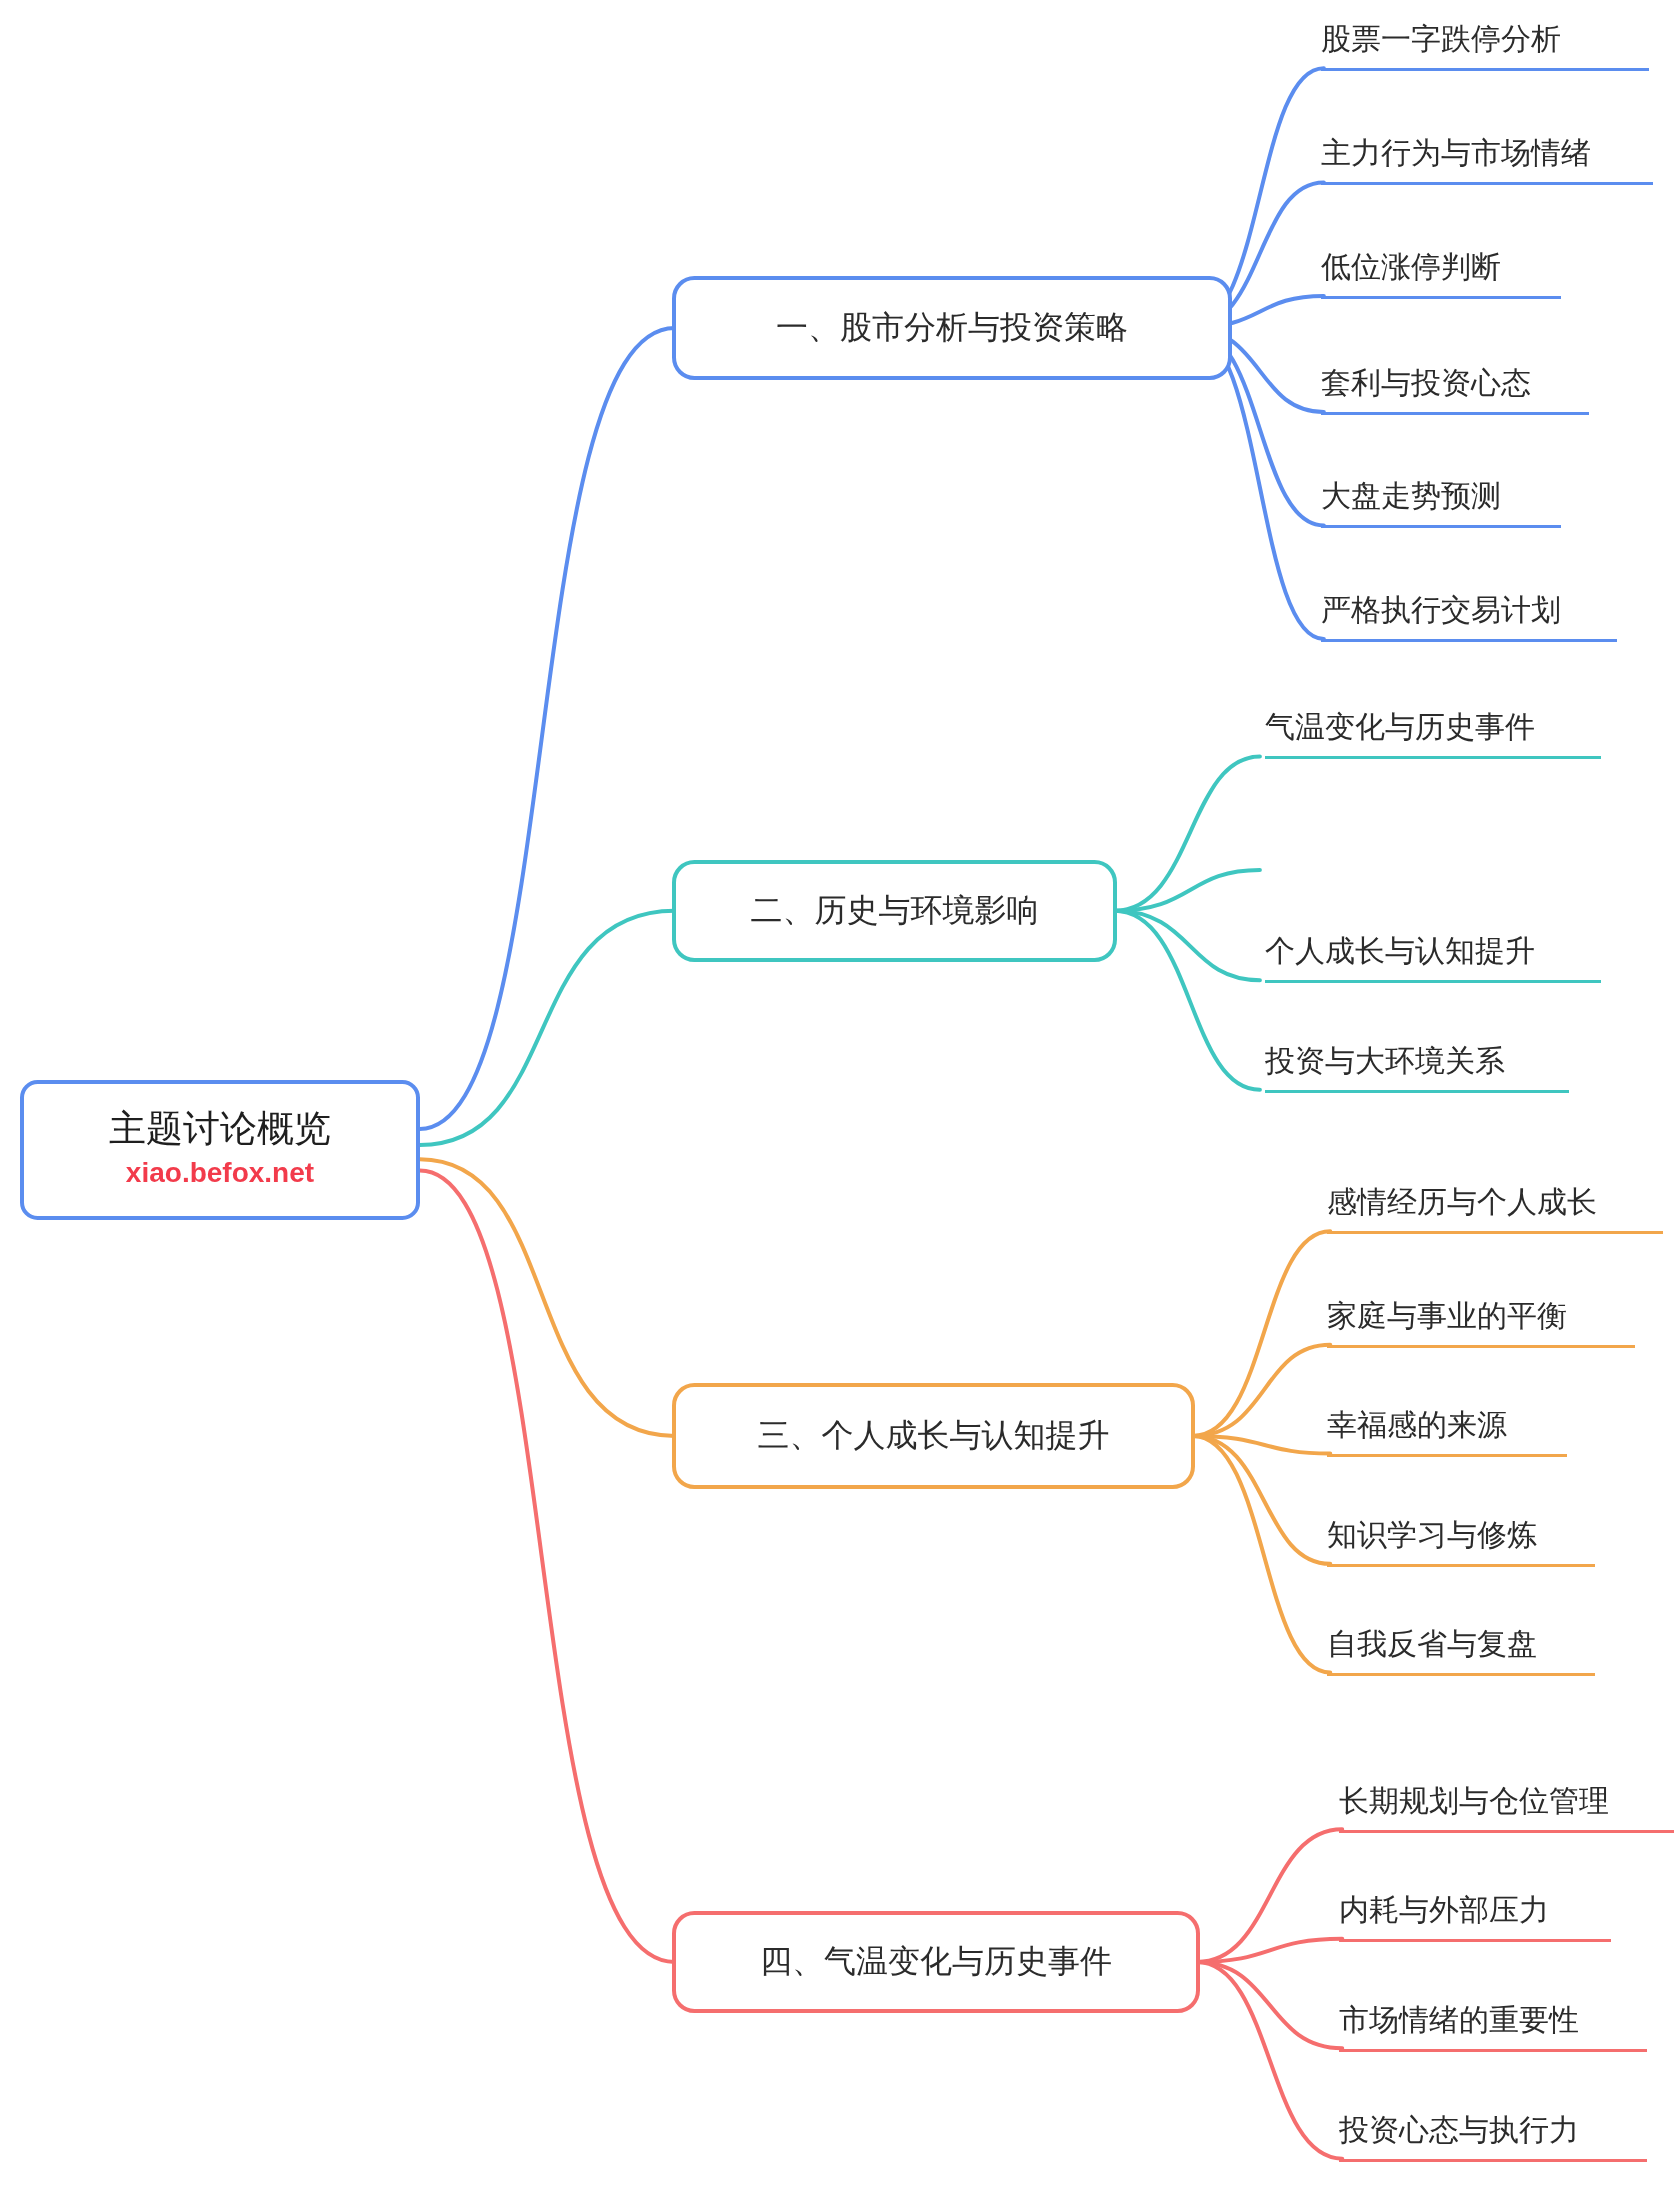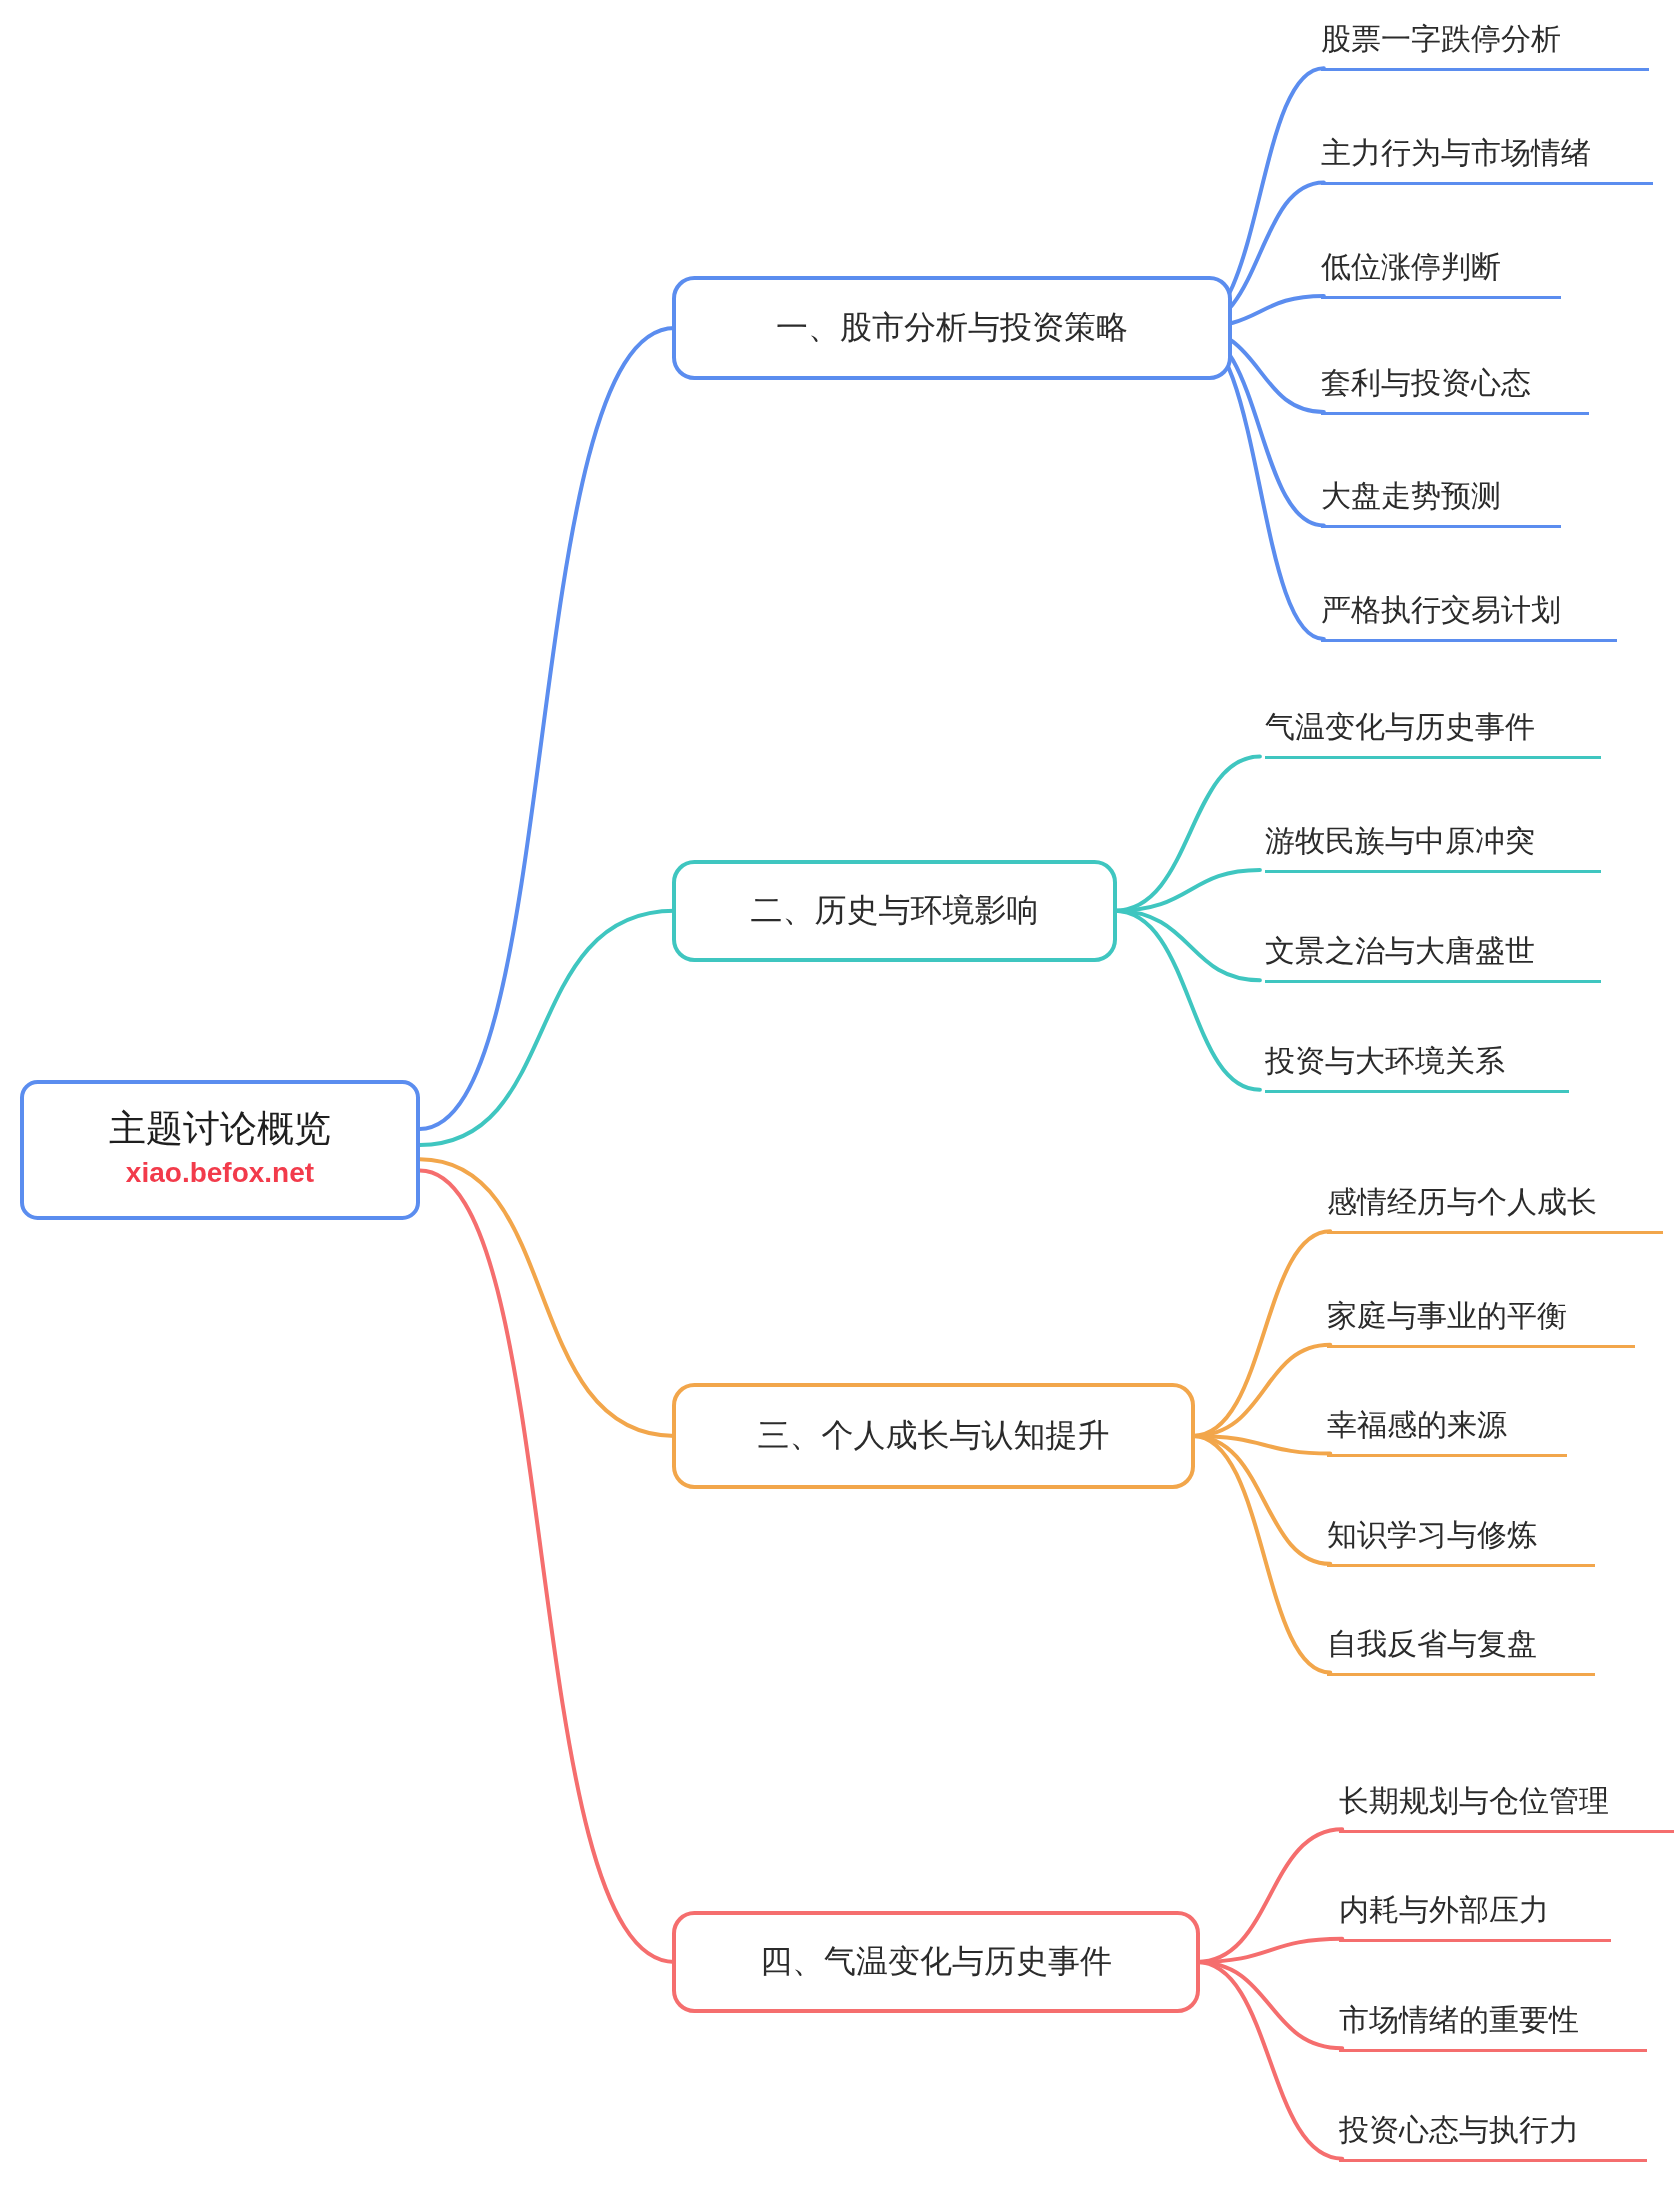--- a/index.html
+++ b/index.html
@@ -102,22 +102,21 @@
   <div class="node branch b3" style="left:672px;top:1911px;width:528px;height:102px;">四、气温变化与历史事件</div>
 
   <div class="leaf b0" style="left:1321px;top:20px;width:328px;">股票一字跌停分析</div>
   <div class="leaf b0" style="left:1321px;top:134px;width:332px;">主力行为与市场情绪</div>
   <div class="leaf b0" style="left:1321px;top:248px;width:240px;">低位涨停判断</div>
   <div class="leaf b0" style="left:1321px;top:364px;width:268px;">套利与投资心态</div>
   <div class="leaf b0" style="left:1321px;top:477px;width:240px;">大盘走势预测</div>
   <div class="leaf b0" style="left:1321px;top:591px;width:296px;">严格执行交易计划</div>
 
   <div class="leaf b1" style="left:1257px;top:708px;width:336px;">气温变化与历史事件</div>
-  <div class="leaf b1" style="left:1257px;top:822px;width:336px;">游牧民族与中原冲突</div>
-  <div class="leaf b1" style="left:1257px;top:932px;width:336px;">文景之治与大唐盛世</div>
+  <div class="leaf b1" style="left:1257px;top:932px;width:336px;">个人成长与认知提升</div>
   <div class="leaf b1" style="left:1257px;top:1042px;width:304px;">投资与大环境关系</div>
 
   <div class="leaf b2" style="left:1327px;top:1183px;width:336px;">感情经历与个人成长</div>
   <div class="leaf b2" style="left:1327px;top:1297px;width:308px;">家庭与事业的平衡</div>
   <div class="leaf b2" style="left:1327px;top:1406px;width:240px;">幸福感的来源</div>
   <div class="leaf b2" style="left:1327px;top:1516px;width:268px;">知识学习与修炼</div>
   <div class="leaf b2" style="left:1327px;top:1625px;width:268px;">自我反省与复盘</div>
 
   <div class="leaf b3" style="left:1339px;top:1782px;width:336px;">长期规划与仓位管理</div>
   <div class="leaf b3" style="left:1339px;top:1891px;width:272px;">内耗与外部压力</div>

